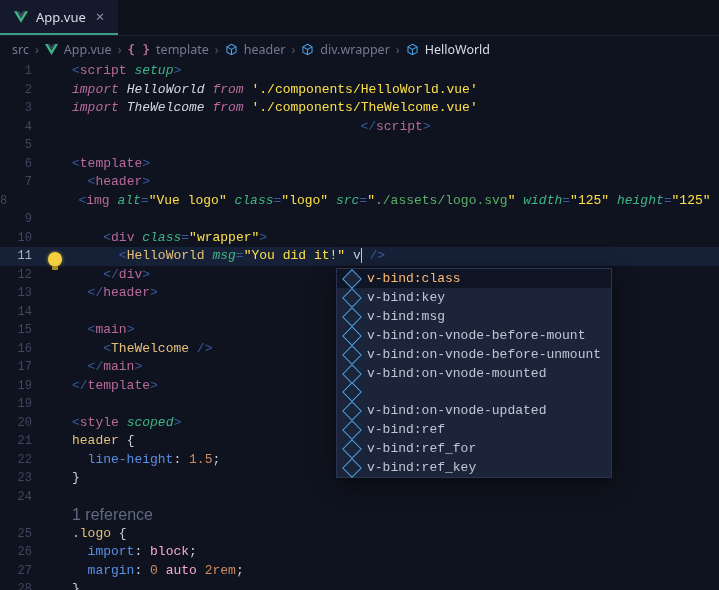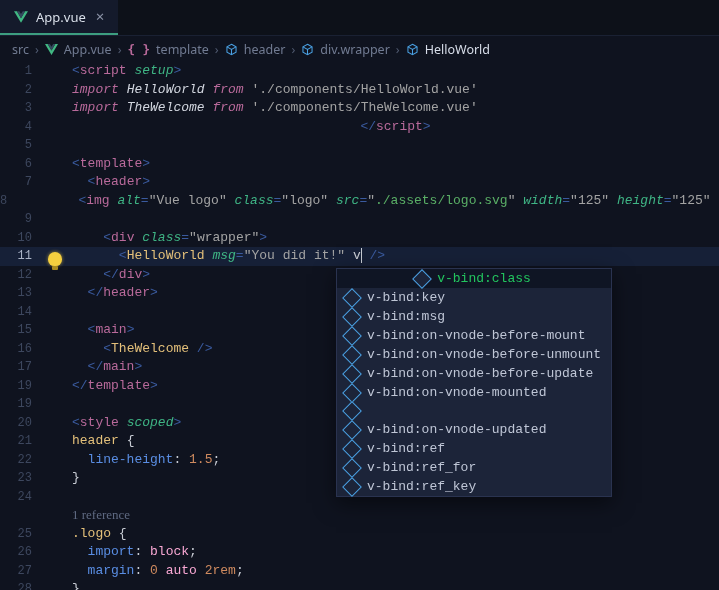--- a/index.html
+++ b/index.html
@@ -62,21 +62,21 @@
     user-select: none;
     font-size: 12px;
   }
   .gutter.current { color: #aab3c6; }
   .code { flex: 1; }
   .current-line { background: #162037; }
   
   .c-tag   { color: #b96a9b; }   
   .c-attr  { color: #3fb585; font-style: italic; } 
   .c-punc  { color: #3a5a9e; }   
-  .c-str   { color: #a3a3a3; }   
+  .c-str   { color: #fde047; }   
   .c-path  { color: #5aaf66; }
   .c-kw    { color: #b96a9b; font-style: italic; }
   .c-ident { color: #d2d6df; font-style: italic; }
   .c-text  { color: #c8ccd4; }
   .c-css-sel { color: #e4c07a; }
   .c-css-prop { color: #5a8ee4; }
   .c-css-val { color: #f9a8d4; }
   .c-css-num { color: #cf8a5f; }
   .c-comp { color: #e4c07a; }
   .c-cursor { color: #c9ccd3; }
@@ -111,35 +111,34 @@
   }
   .suggest-row {
     display: flex; align-items: center;
     gap: 8px;
     padding: 2px 10px 2px 8px;
     color: #bfc6d6;
     cursor: pointer;
   }
   .suggest-row.selected {
     background: #0f1524;
-    color: #22c55e;
-    justify-content: center;
+    color: #fdba74;
   }
   .suggest-icon {
     width: 14px; height: 14px;
     transform: rotate(45deg);
     border: 1.5px solid #4aa0e2;
     background: #1c2439;
     flex: 0 0 14px;
   }
   .suggest-row.selected .suggest-icon { border-color:#4aa0e2; }
   .hint {
     color:#5f6a82;
-    font-size:13px;
-    font-family: Liberation Serif, serif;
+    font-size:16px;
+    font-family: Liberation Sans, sans-serif;
     padding-left: 4px;
   }
 </style>
 </head>
 <body>
 
 <div class="tabs">
   <div class="tab">
     <span class="crumb-icon">
       <svg class="vue-logo" viewBox="0 0 24 20">
@@ -221,24 +220,20 @@
         <span class="suggest-icon"></span>
         <span>v-bind:msg</span>
       </div>
       <div class="suggest-row">
         <span class="suggest-icon"></span>
         <span>v-bind:on-vnode-before-mount</span>
       </div>
       <div class="suggest-row">
         <span class="suggest-icon"></span>
         <span>v-bind:on-vnode-before-unmount</span>
-      </div>
-      <div class="suggest-row">
-        <span class="suggest-icon"></span>
-        <span>v-bind:on-vnode-before-update</span>
       </div>
       <div class="suggest-row">
         <span class="suggest-icon"></span>
         <span>v-bind:on-vnode-mounted</span>
       </div>
       <div class="suggest-row">
         <span class="suggest-icon"></span>
       </div>
       <div class="suggest-row">
         <span class="suggest-icon"></span>

